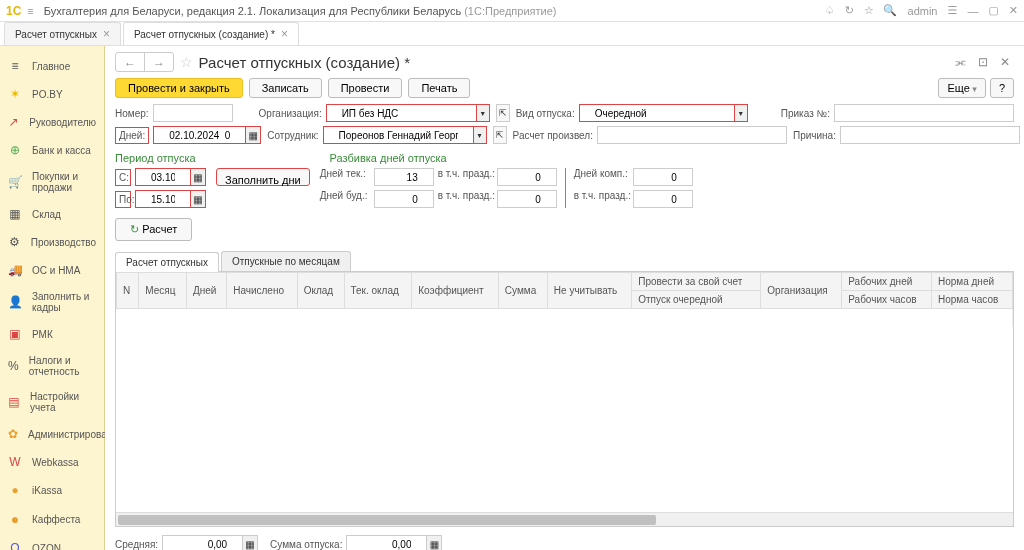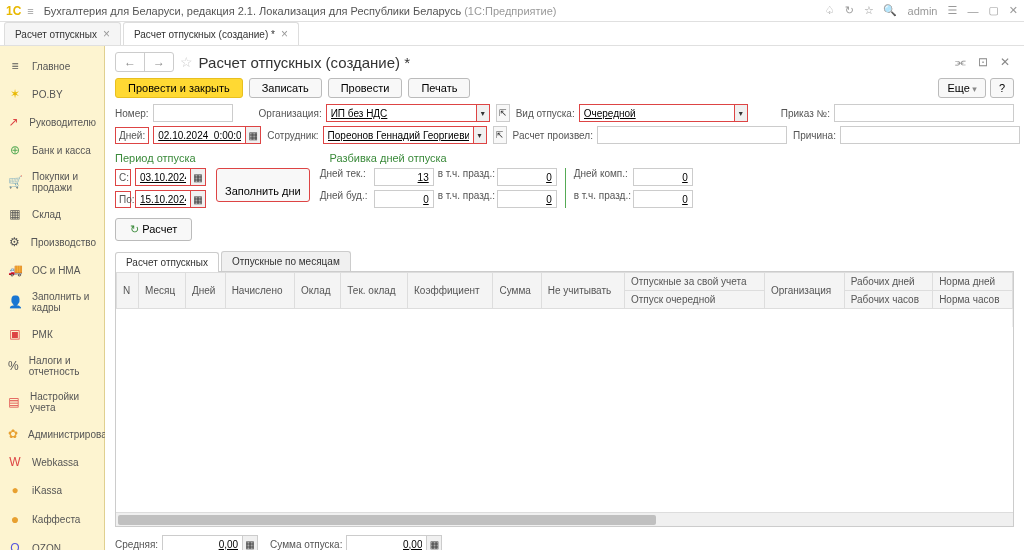--- a/index.html
+++ b/index.html
@@ -52,21 +52,21 @@
     .btn.primary { background: #ffd933; border-color: #e8c020; }
     .btn.more { padding: 3px 8px; }
     .btn.more::after { content: " ▾"; font-size: 9px; color: #888; }
     .btn.help { padding: 3px 8px; }
     .toolbar-right { margin-left: auto; display: flex; gap: 4px; }
     
     
     .form-row { display: flex; gap: 6px; margin-bottom: 4px; align-items: center; }
     .field-group { display: flex; align-items: center; gap: 4px; }
     .field-label { color: #555; font-size: 10px; white-space: nowrap; }
-    .field-input { border: 1px solid #ccc; padding: 2px 4px; font-size: 10px; height: 18px; text-decoration: underline; }
+    .field-input { border: 1px solid #ccc; padding: 2px 15px; font-size: 10px; height: 18px; }
     .field-input.red { border-color: #d44; border-width: 1px; }
     .combo { position: relative; display: flex; }
     .combo .field-input { border-right: none; }
     .combo-btn { width: 14px; border: 1px solid #ccc; background: #f0f0f0; cursor: pointer; font-size: 8px; display: flex; align-items: center; justify-content: center; height: 18px; }
     .combo-btn.red { border-color: #d44; }
     .combo-link { width: 14px; border: 1px solid #ccc; background: #f8f8f8; cursor: pointer; font-size: 9px; display: flex; align-items: center; justify-content: center; height: 18px; margin-left: 2px; }
     .date-btn { width: 16px; border: 1px solid #ccc; background: #f0f0f0; cursor: pointer; font-size: 10px; display: flex; align-items: center; justify-content: center; height: 18px; }
     .date-btn.red { border-color: #d44; }
     
     
@@ -307,21 +307,21 @@
           </div>
         </div>
         <div class="field-group">
           <span class="field-label" style="border:1px solid #d44;padding:2px 3px;width:16px">По:</span>
           <div class="combo">
             <input class="field-input red" style="width: 55px;" value="15.10.2024">
             <span class="date-btn red">▦</span>
           </div>
         </div>
       </div>
-      <button class="btn" style="border-color:#d44;height:18px;padding:16px 8px;align-self:flex-start">Заполнить дни</button>
+      <button class="btn" style="border-color:#d44;height:18px;padding:5px 8px;align-self:flex-start">Заполнить дни</button>
 
       <div class="breakdown-grid">
         <div class="bd-col">
           <div class="bd-cell">
               <span class="field-label" style="width:50px">Дней тек.:</span>
               <input class="field-input" value="13" style="">
             </div>
           <div class="bd-cell">
               <span class="field-label" style="width:50px">Дней буд.:</span>
               <input class="field-input" value="0" style="">
@@ -366,21 +366,21 @@
           <tr>
             <th rowspan="2">N</th>
             <th rowspan="2">Месяц</th>
             <th rowspan="2">Дней</th>
             <th rowspan="2">Начислено</th>
             <th rowspan="2">Оклад</th>
             <th rowspan="2">Тек. оклад</th>
             <th rowspan="2">Коэффициент</th>
             <th rowspan="2">Сумма</th>
             <th rowspan="2">Не учитывать</th>
-            <th>Отпускные за свой учета</th>
+            <th>Провести за свой счет</th>
             <th rowspan="2">Организация</th>
             <th>Рабочих дней</th>
             <th>Норма дней</th>
           </tr>
           <tr>
             <th>Отпуск очередной</th>
             <th>Рабочих часов</th>
             <th>Норма часов</th>
           </tr>
         </thead>

